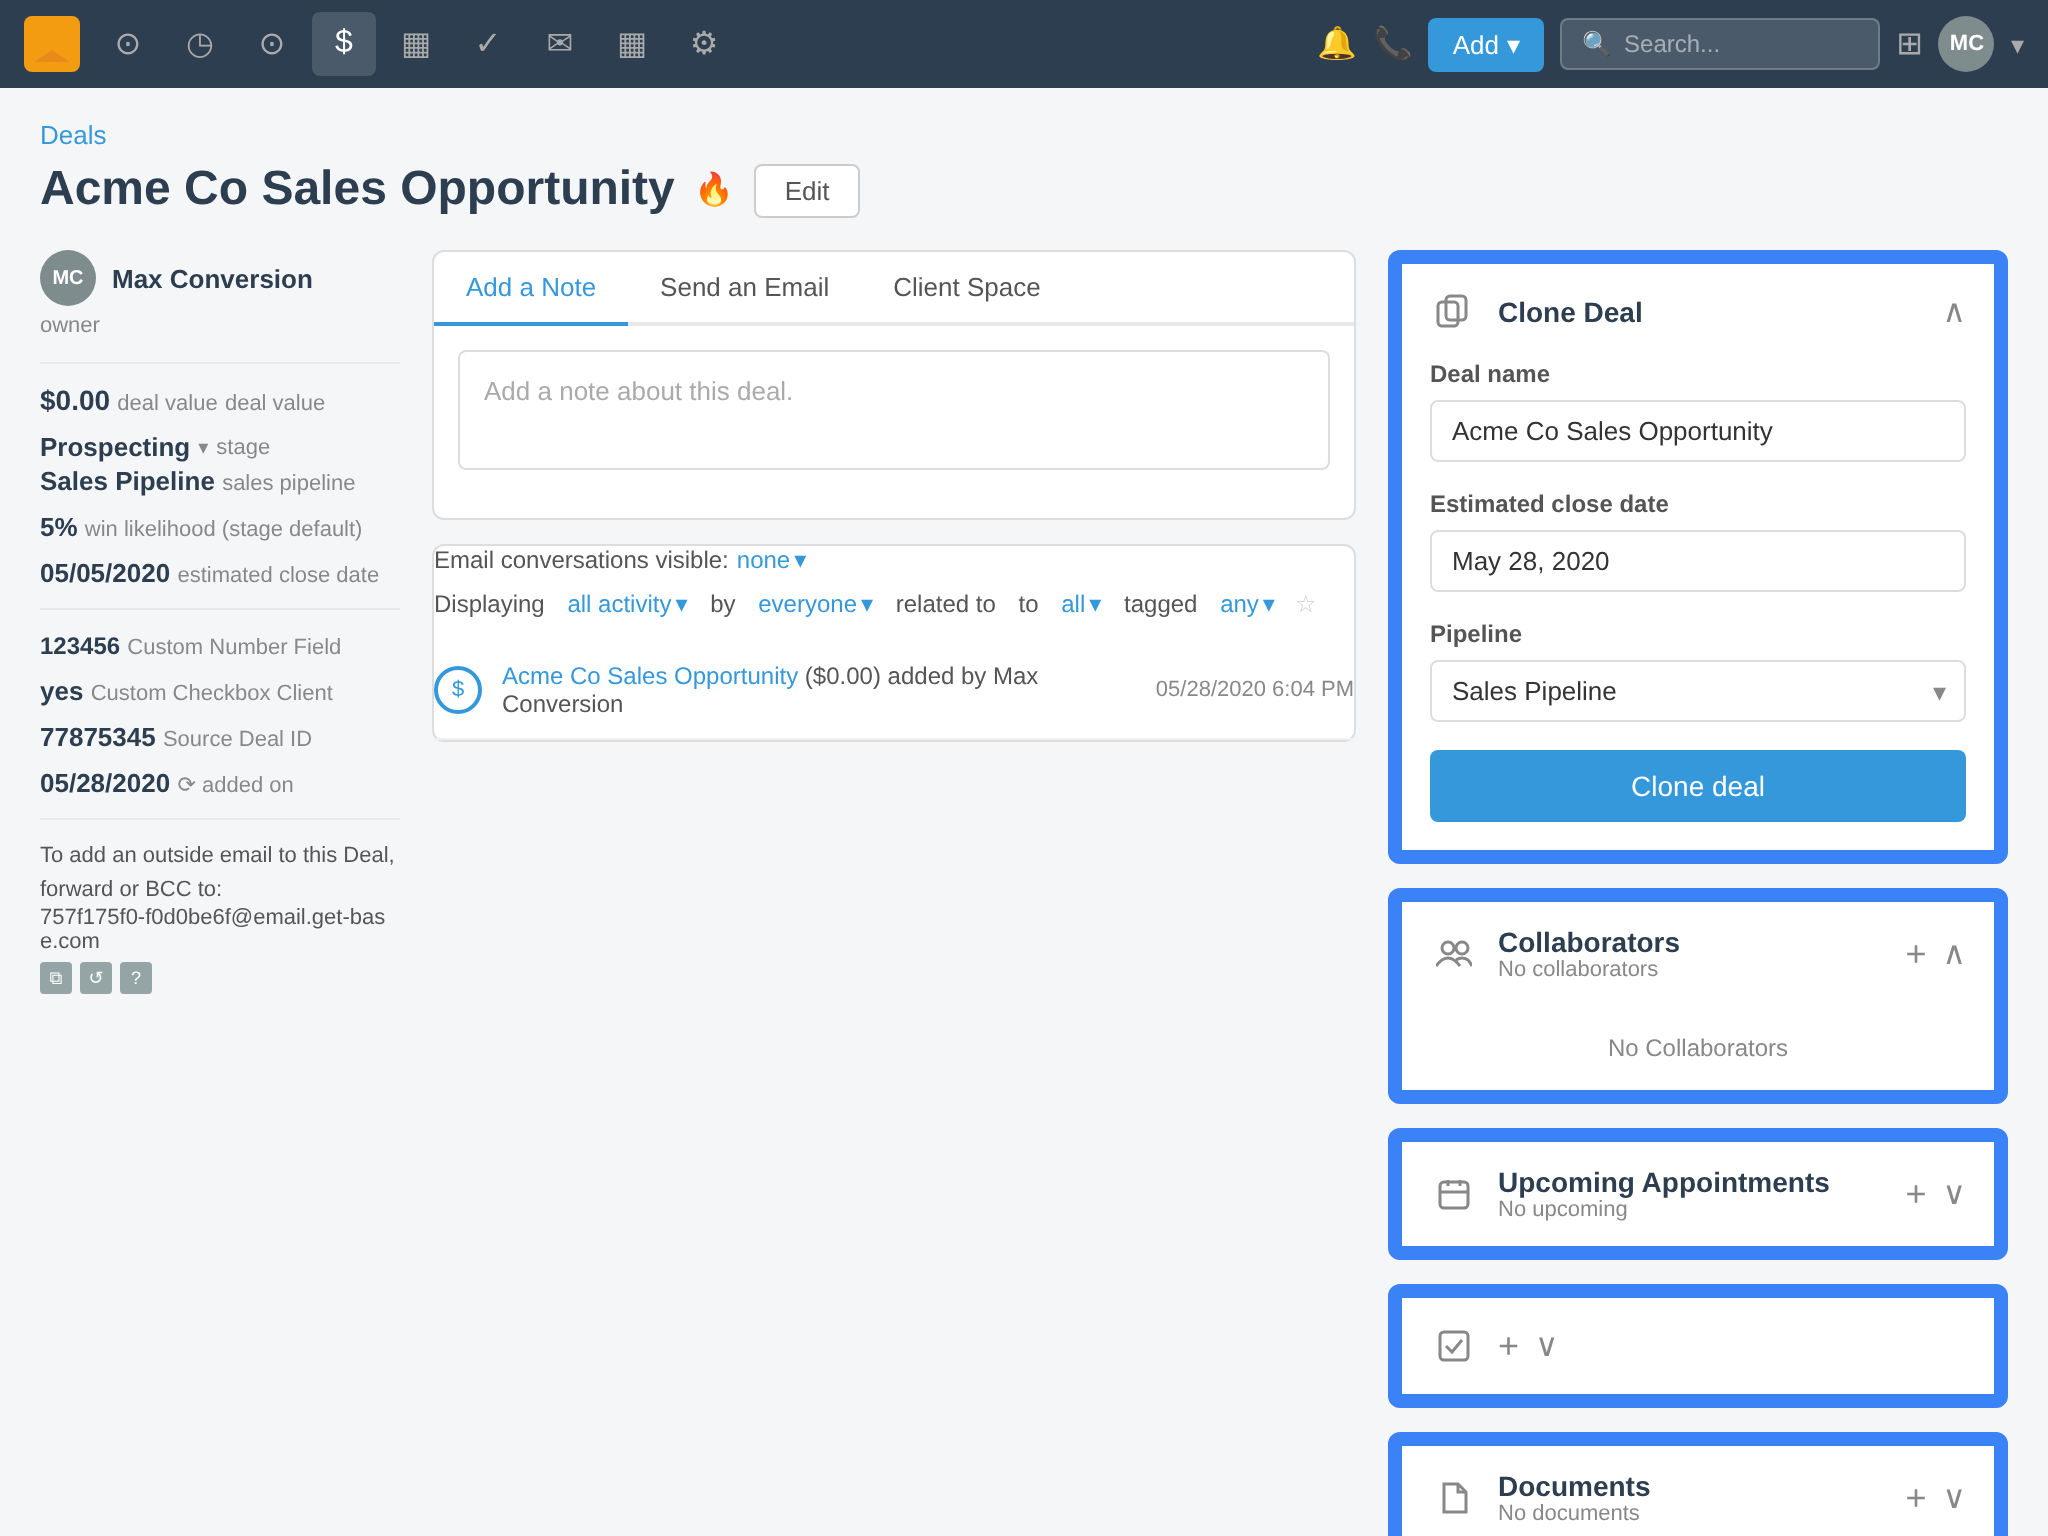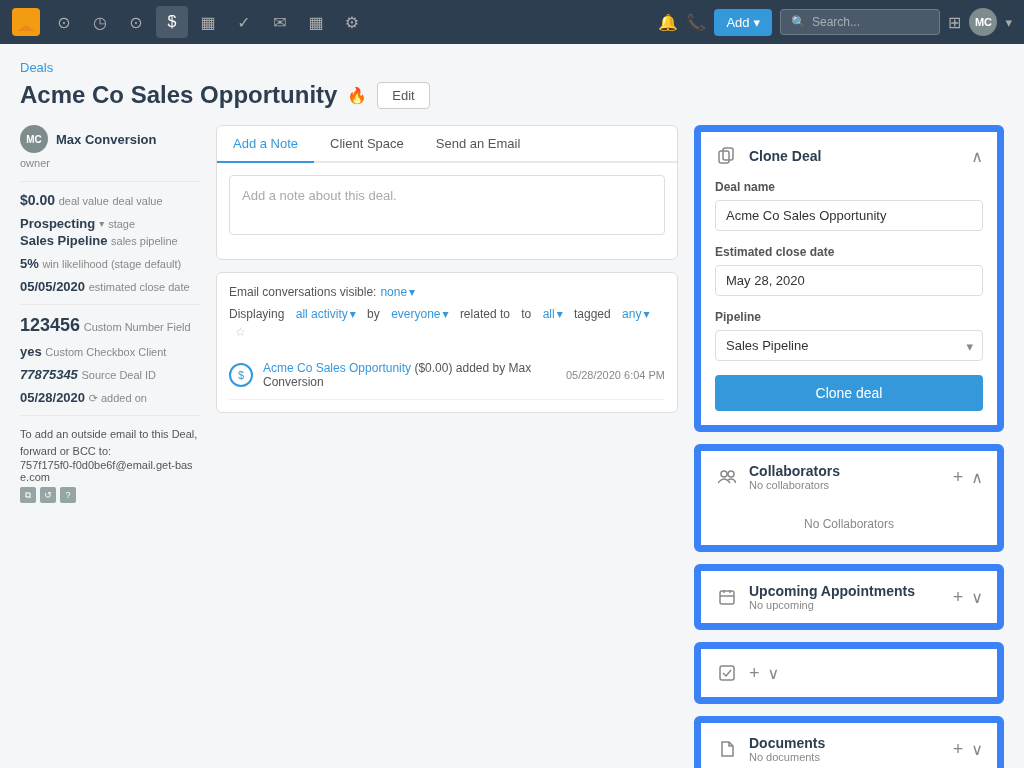--- a/index.html
+++ b/index.html
@@ -192,33 +192,33 @@
 
       <div class="field-row">
         <span class="field-value" style="font-size:13px;">05/05/2020</span>
         <span class="field-label"> </span>
         <span class="field-label">estimated close date</span>
       </div>
 
       <hr class="divider">
 
       <div class="field-row">
-        <span class="field-value" style="font-size:18px;">123456</span>
+        <span class="field-value" style="font-size:12px;">123456</span>
         <span class="field-label"> </span>
         <span class="field-label">Custom Number Field</span>
       </div>
 
       <div class="field-row">
         <span class="field-value" style="font-size:13px;">yes</span>
         <span class="field-label"> </span>
         <span class="field-label">Custom Checkbox Client</span>
       </div>
 
       <div class="field-row">
-        <span class="field-value" style="font-size:13px;font-style:italic;">77875345</span>
+        <span class="field-value" style="font-size:13px;">77875345</span>
         <span class="field-label"> </span>
         <span class="field-label">Source Deal ID</span>
       </div>
 
       <div class="field-row">
         <span class="field-value" style="font-size:13px;">05/28/2020</span>
         <span style="font-size:11px; color:#888;"> ⟳ </span>
         <span class="field-label">added on</span>
       </div>
 
@@ -235,34 +235,34 @@
       </div>
     </div>
 
     <div class="center-panel">
       <div style="background:white; border:1px solid #ddd; border-radius:6px; padding: 0 0 12px 0;">
         <div class="tabs">
           <div class="tab active">
             <span>Add a Note</span>
           </div>
           <div class="tab">
+            <span>Send an Email</span>
+          </div>
+          <div class="tab">
             <span>Client Space</span>
-          </div>
-          <div class="tab">
-            <span>Send an Email</span>
           </div>
         </div>
         <div style="padding: 0 12px;">
           <div class="note-area">
             <span>Add a note about this deal.</span>
           </div>
         </div>
       </div>
 
-      <div style="margin-top: 12px; background: white; border: 1px solid #ddd; border-radius:6px; padding: 12px;">
+      <div style="margin-top: 12px; background: white; border: 1px solid #ddd; border-radius:6px; ">
         <div class="email-visible">
           <span>Email conversations visible:</span>
           <span class="filter-link">
             <span>none</span>
             <span>▾</span>
           </span>
         </div>
 
         <div class="activity-filter">
           <span>Displaying</span>&nbsp;

